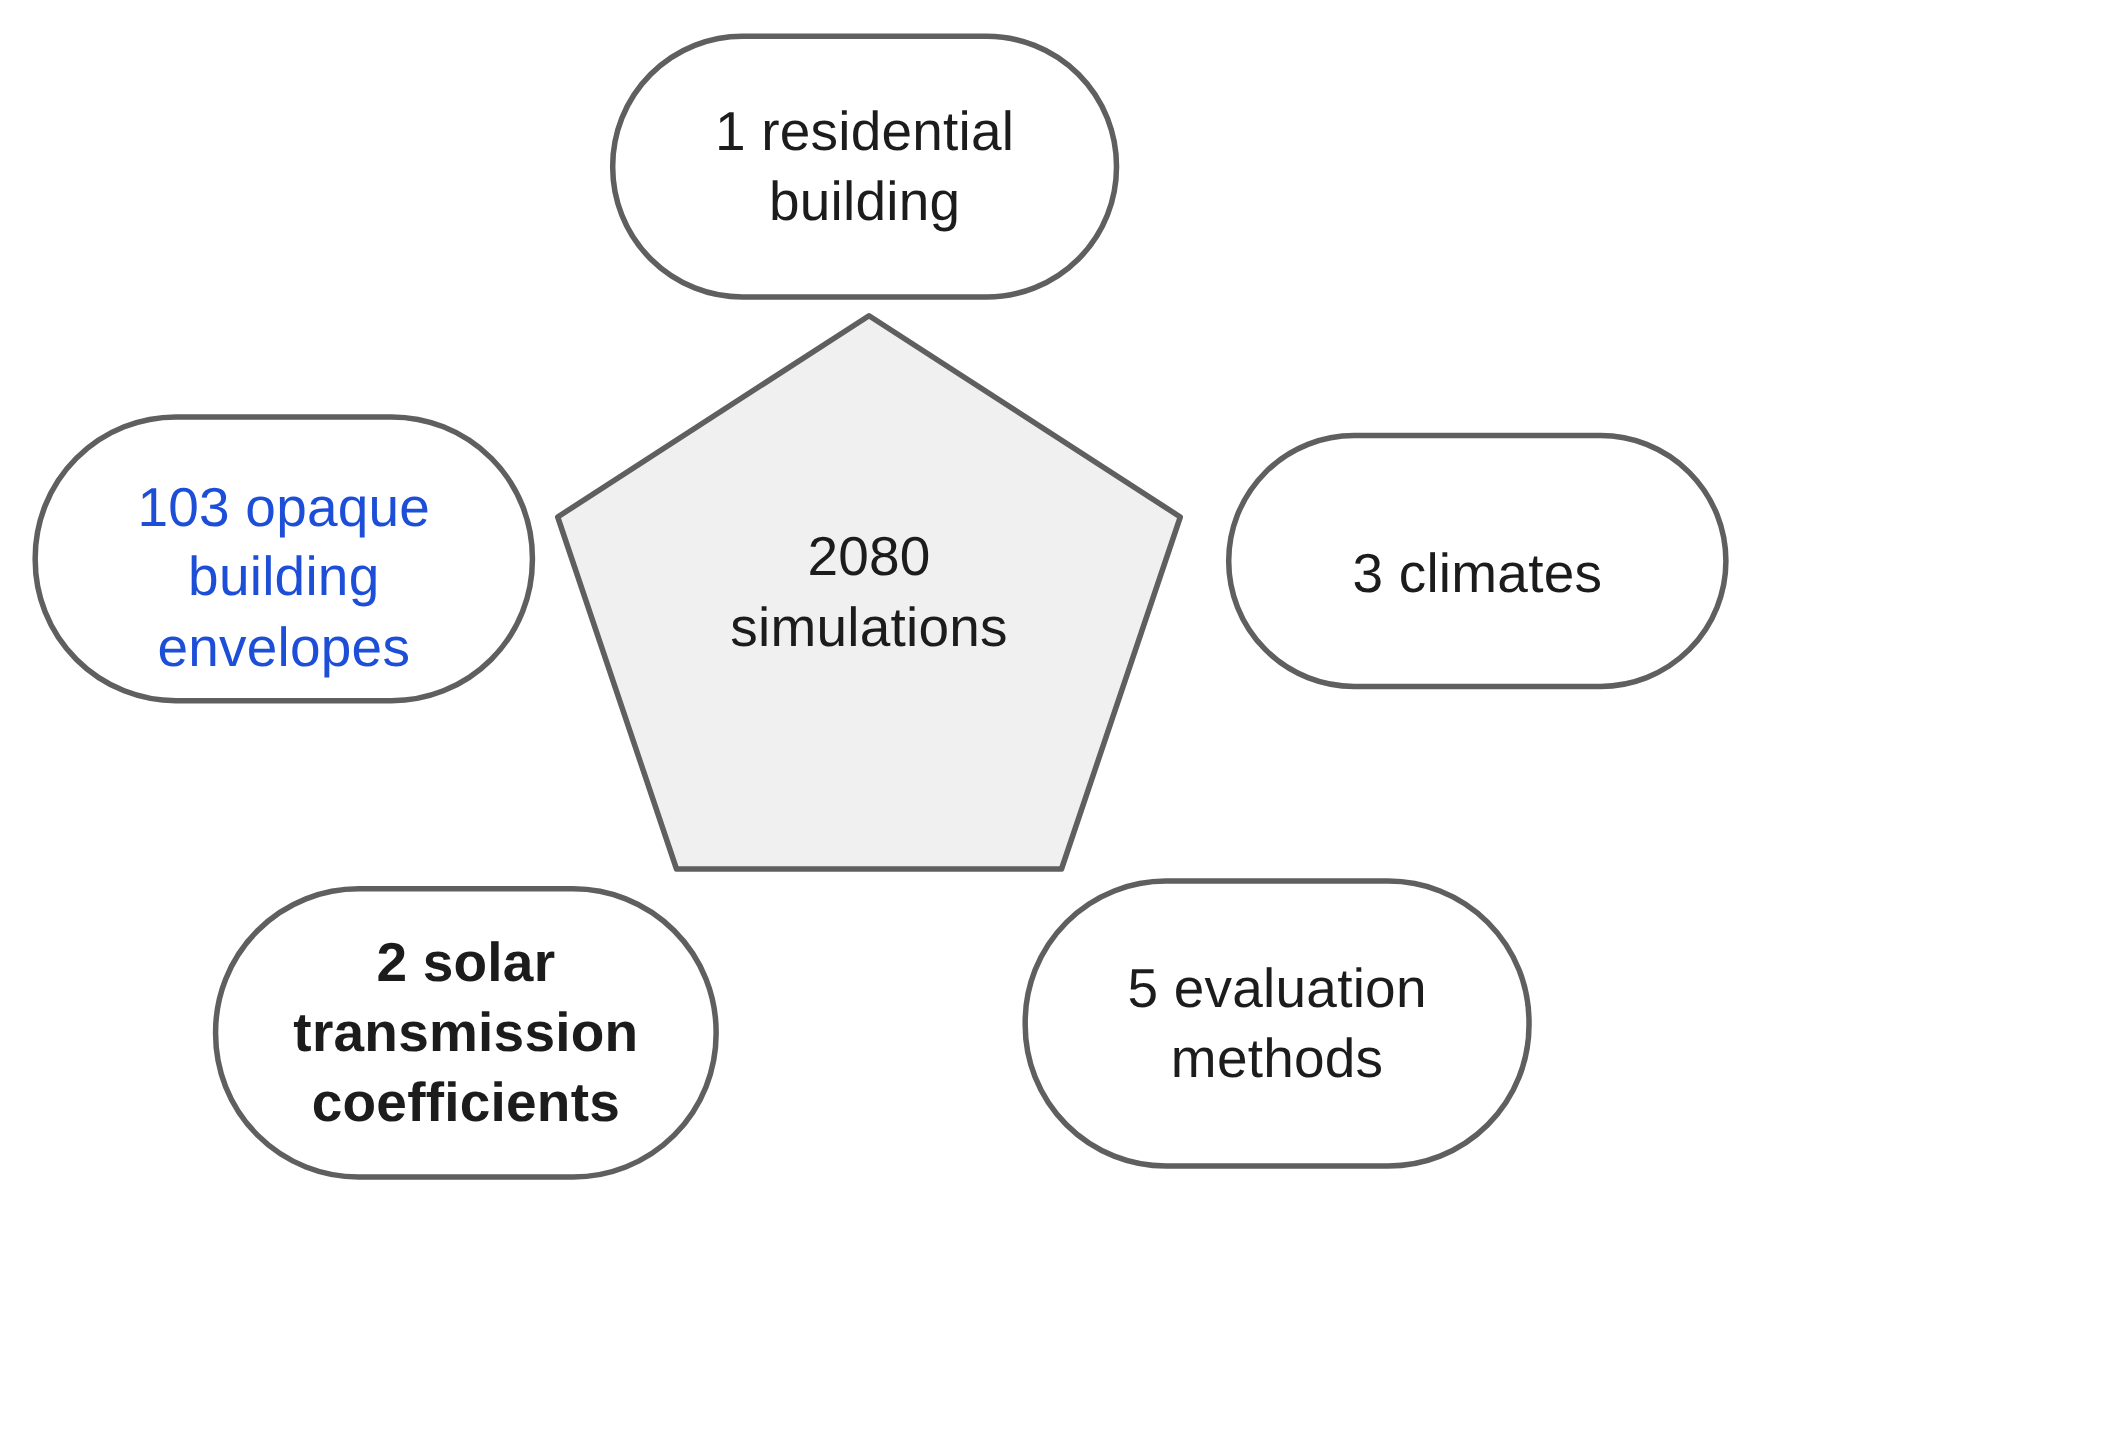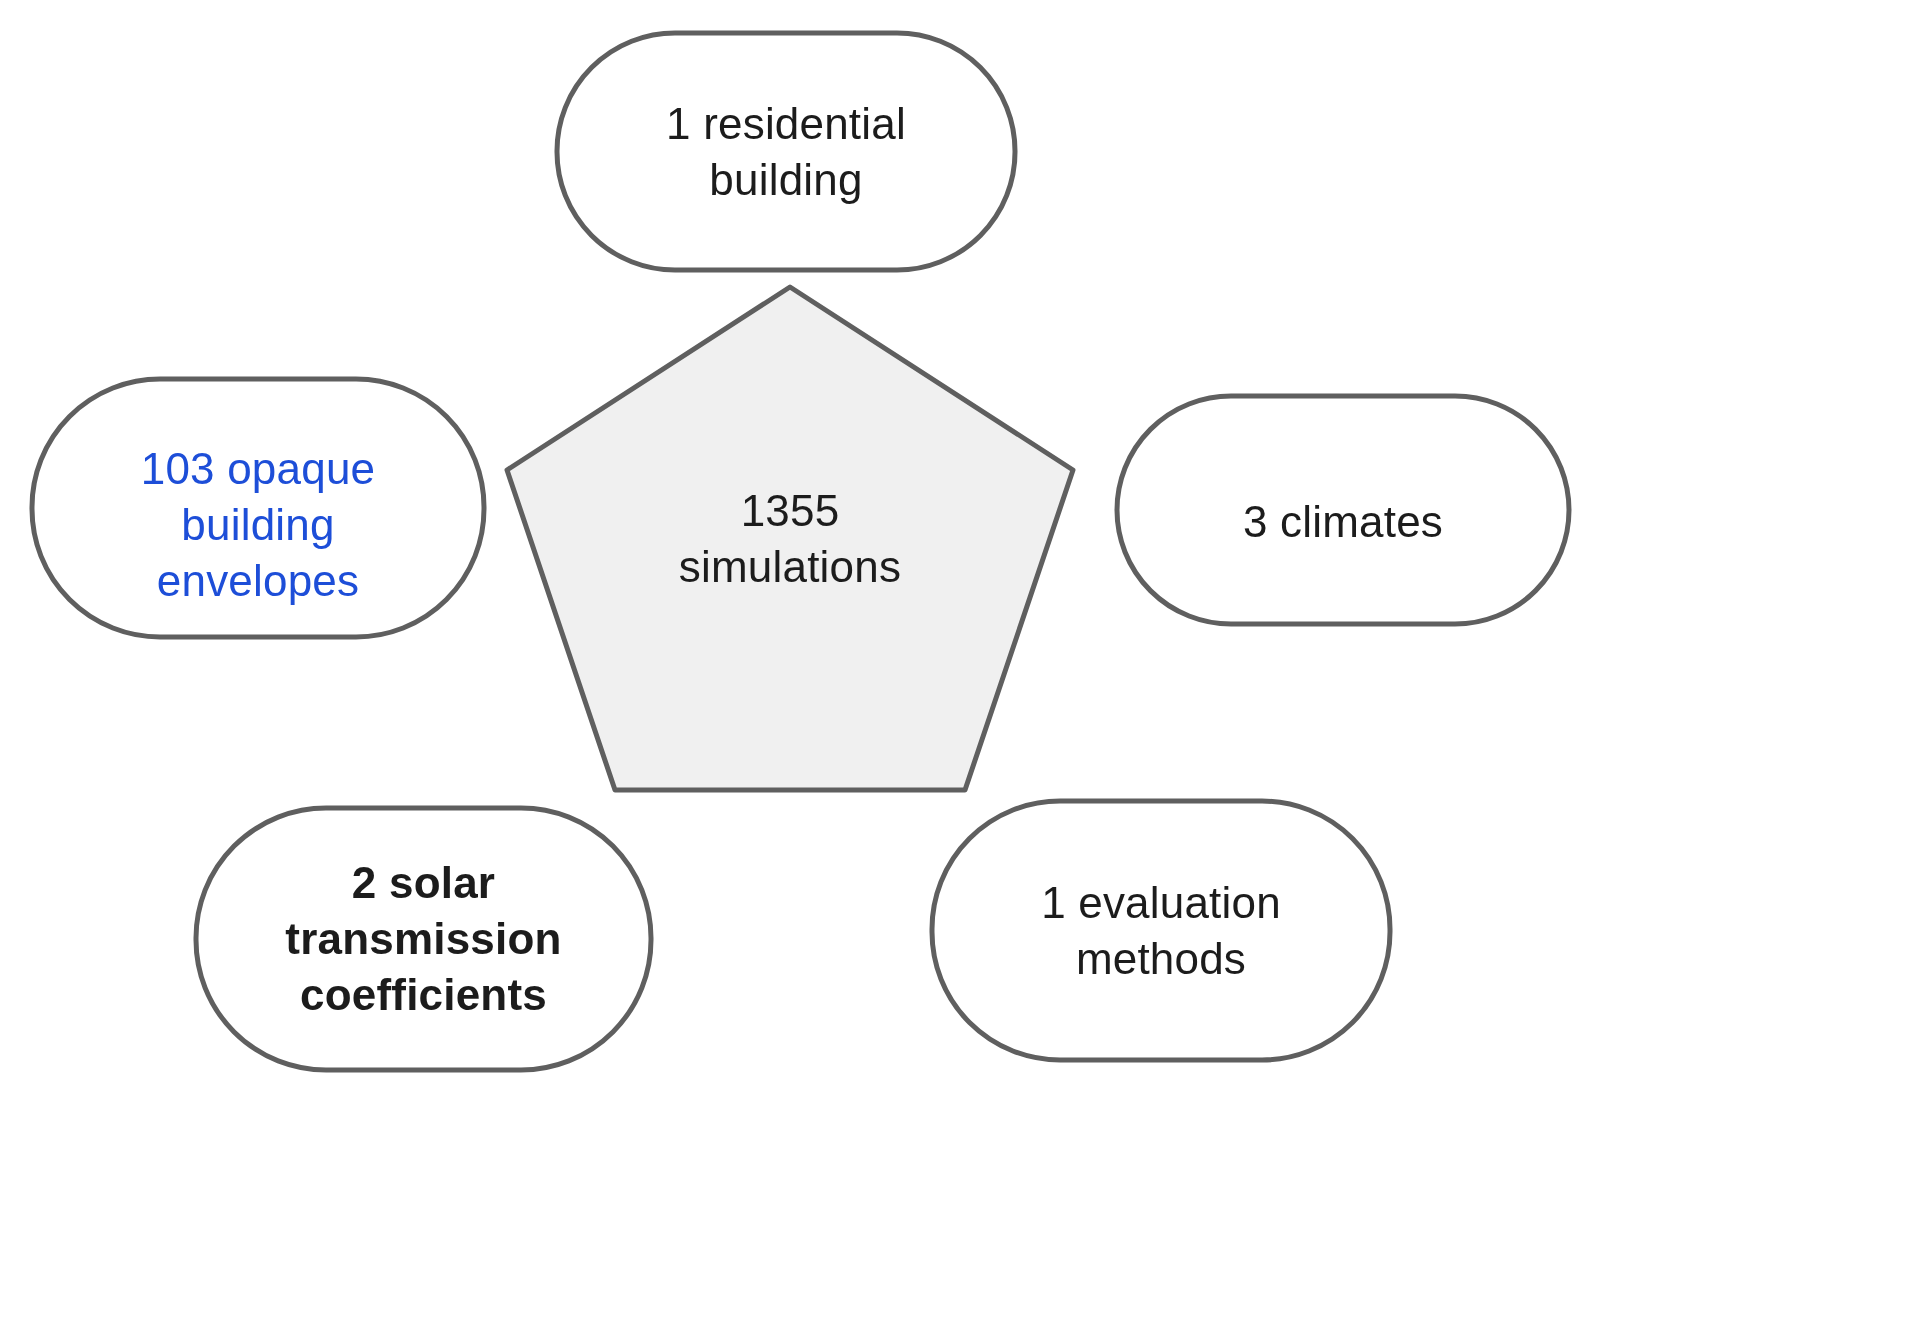--- a/index.html
+++ b/index.html
@@ -24,21 +24,21 @@
     height: 1320px;
   }
   .node-label {
     position: absolute;
     display: flex;
     align-items: center;
     justify-content: center;
     text-align: center;
     color: #1c1c1c;
     font-family: "Liberation Sans", sans-serif;
-    font-size: 44px;
+    font-size: 50px;
     line-height: 1.27;
     letter-spacing: 0.2px;
     white-space: pre-line;
     pointer-events: none;
   }
   .node-label.center {
     color: #1c1c1c;
   }
 </style>
 </head>
@@ -54,32 +54,32 @@
 
     <rect x="32" y="379" width="452" height="258" rx="128" ry="128" fill="#ffffff" stroke="#5f5f5f" stroke-width="5"></rect>
 
     <rect x="1117" y="396" width="452" height="228" rx="114" ry="114" fill="#ffffff" stroke="#5f5f5f" stroke-width="5"></rect>
 
     <rect x="196" y="808" width="455" height="262" rx="130" ry="130" fill="#ffffff" stroke="#5f5f5f" stroke-width="5"></rect>
 
     <rect x="932" y="801" width="458" height="259" rx="128" ry="128" fill="#ffffff" stroke="#5f5f5f" stroke-width="5"></rect>
   </svg>
 
-  <div class="node-label center" style="left: 507px; top: 287px; width: 566px; height: 503px; color: rgb(28, 28, 28);">1355
+  <div class="node-label center" style="left: 507px; top: 287px; width: 566px; height: 503px; color: rgb(28, 28, 28);">2080
 simulations</div>
 
   <div class="node-label" style="left: 557px; top: 33px; width: 458px; height: 237px; color: rgb(28, 28, 28);">1 residential
 building</div>
 
   <div class="node-label" style="left: 32px; top: 396px; width: 452px; height: 258px; color: #1d4ed8;">103 opaque
 building
 envelopes</div>
 
   <div class="node-label" style="left: 1117px; top: 408px; width: 452px; height: 228px; color: rgb(28, 28, 28);">3 climates</div>
 
   <div class="node-label" style="left: 196px; top: 808px; width: 455px; height: 262px; color: rgb(28, 28, 28); font-weight: bold;">2 solar
 transmission
 coefficients</div>
 
-  <div class="node-label" style="left: 932px; top: 801px; width: 458px; height: 259px; color: rgb(28, 28, 28);">1 evaluation
+  <div class="node-label" style="left: 932px; top: 801px; width: 458px; height: 259px; color: rgb(28, 28, 28);">5 evaluation
 methods</div>
 
 </div>
 
 </body></html>

